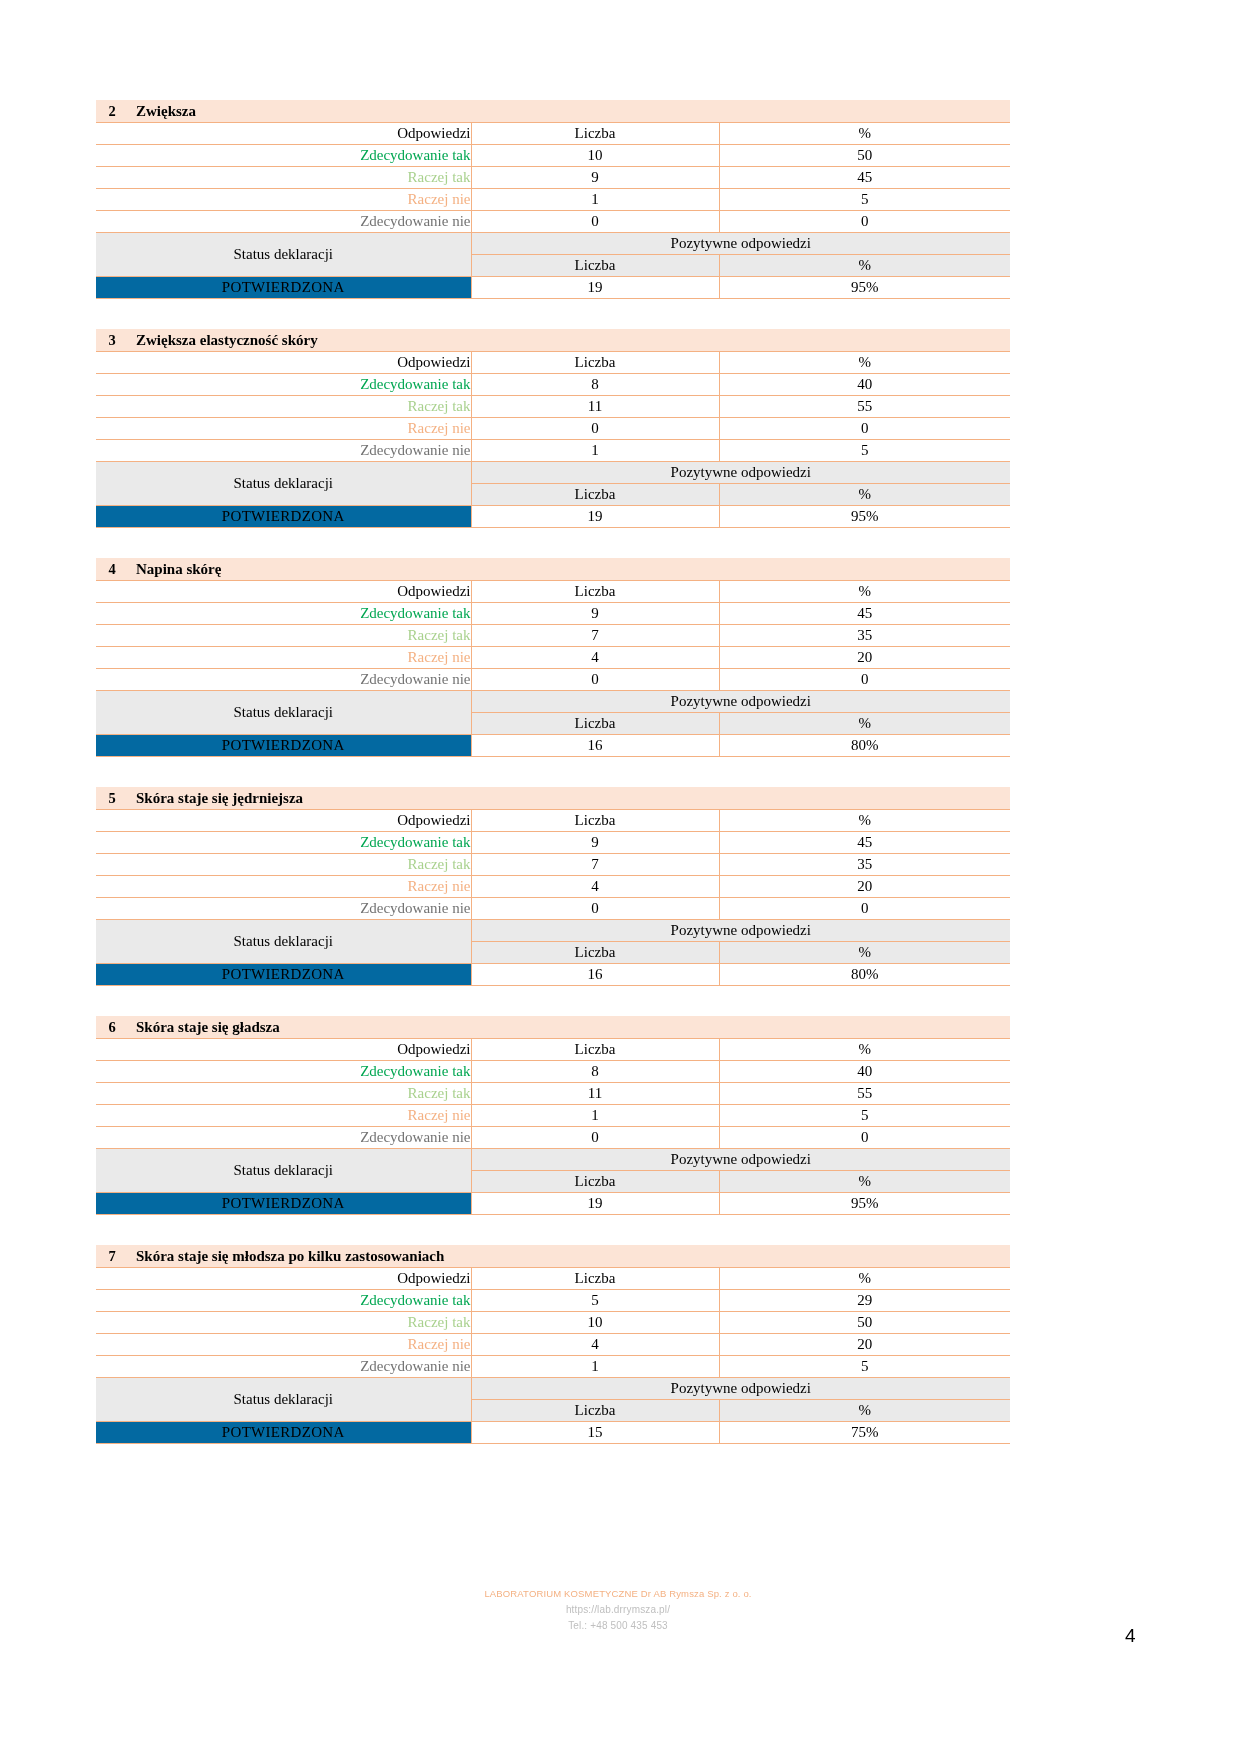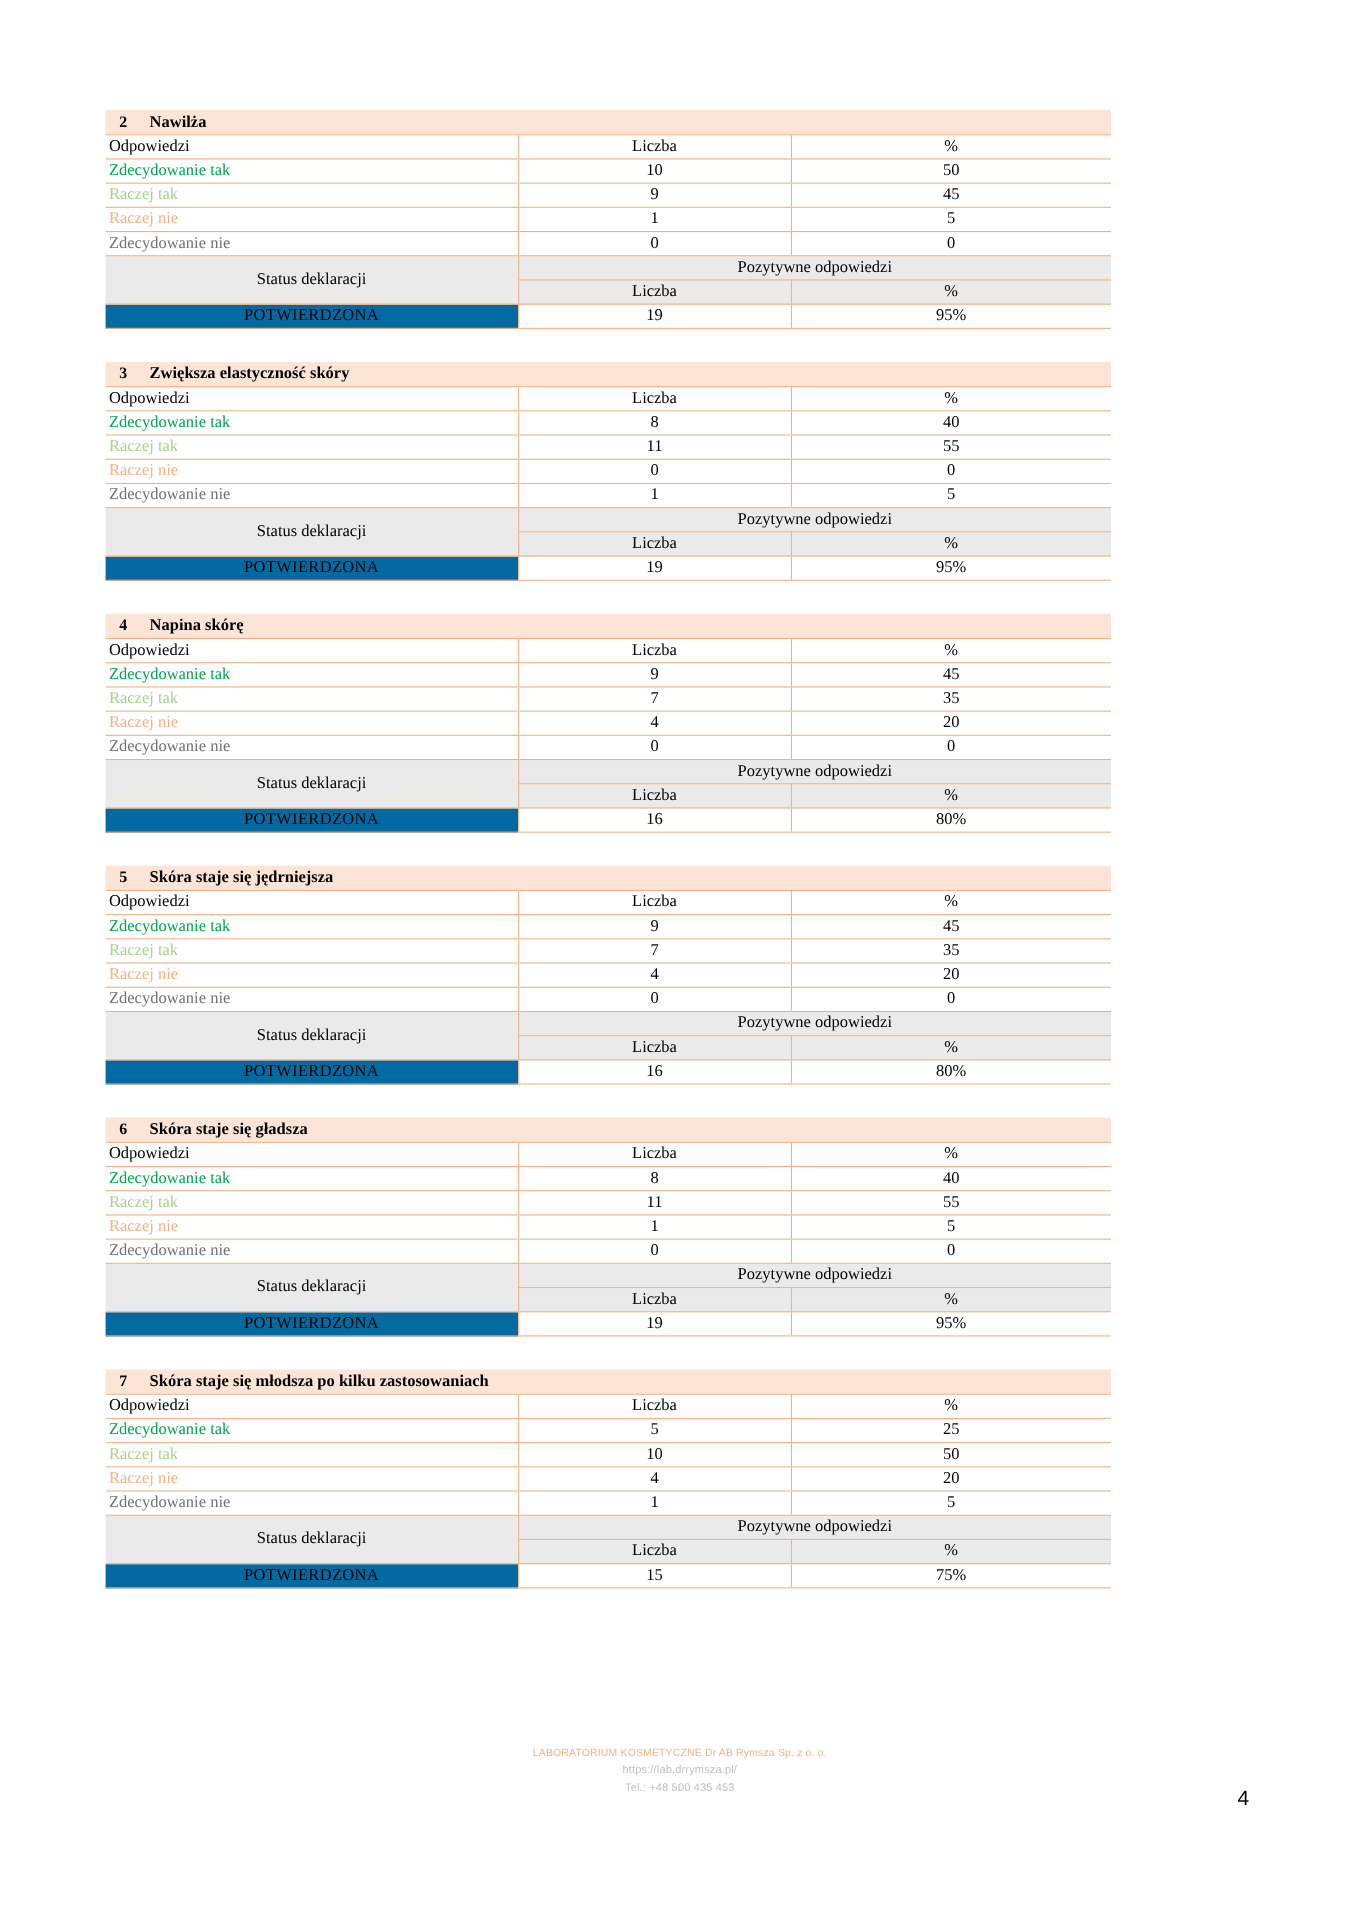--- a/index.html
+++ b/index.html
@@ -71,21 +71,21 @@
   .col-a { width: 375px; }
   .col-b { width: 248px; }
   .col-c { width: 291px; }
 
   .hdr td {
     font-weight: bold;
     font-size: 15px;
     color: #000;
   }
   .lbl {
-    text-align: left;
+    text-align: right;
     padding-left: 3px !important;
     font-weight: bold;
     margin-top: 24px;
   }
   .num {
     text-align: center;
     color: #000;
     border-left: 1.6px solid #f4b183;
   }
   .opt-1 { color: #00a651; font-weight: bold; }
@@ -161,21 +161,21 @@
   }
 </style>
 </head>
 <body>
 
 <div class="page">
   <div class="content" id="blocks-container">
       <div class="qblock">
         <div class="qtitle">
           <span class="qnum">2</span>
-          <span class="qtext">Nawilża</span>
+          <span class="qtext">Zwiększa</span>
         </div>
         <table class="tbl">
           <colgroup>
             <col class="col-a">
             <col class="col-b">
             <col class="col-c">
           </colgroup>
           <tbody>
             <tr class="hdr">
               <td class="lbl">Odpowiedzi</td>
@@ -443,21 +443,21 @@
           </colgroup>
           <tbody>
             <tr class="hdr">
               <td class="lbl">Odpowiedzi</td>
               <td class="num">Liczba</td>
               <td class="num">%</td>
             </tr>
             <tr>
               <td class="lbl opt-1">Zdecydowanie tak</td>
               <td class="num">5</td>
-              <td class="num">25</td>
+              <td class="num">29</td>
             </tr>
             <tr>
               <td class="lbl opt-2">Raczej tak</td>
               <td class="num">10</td>
               <td class="num">50</td>
             </tr>
             <tr>
               <td class="lbl opt-3">Raczej nie</td>
               <td class="num">4</td>
               <td class="num">20</td>

